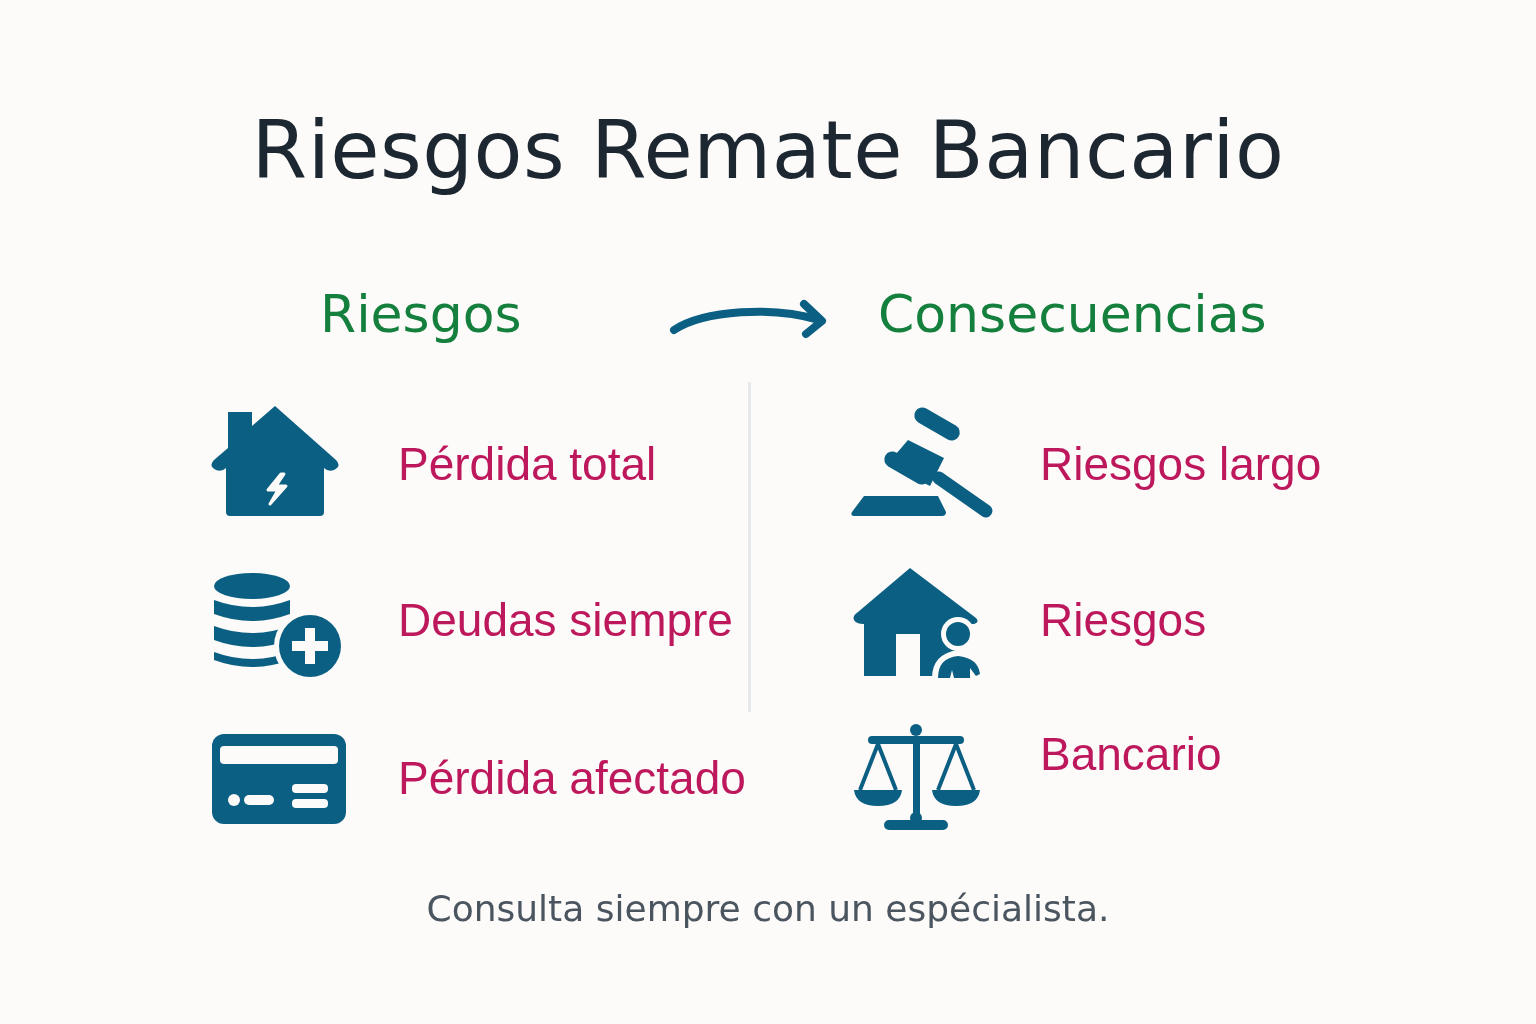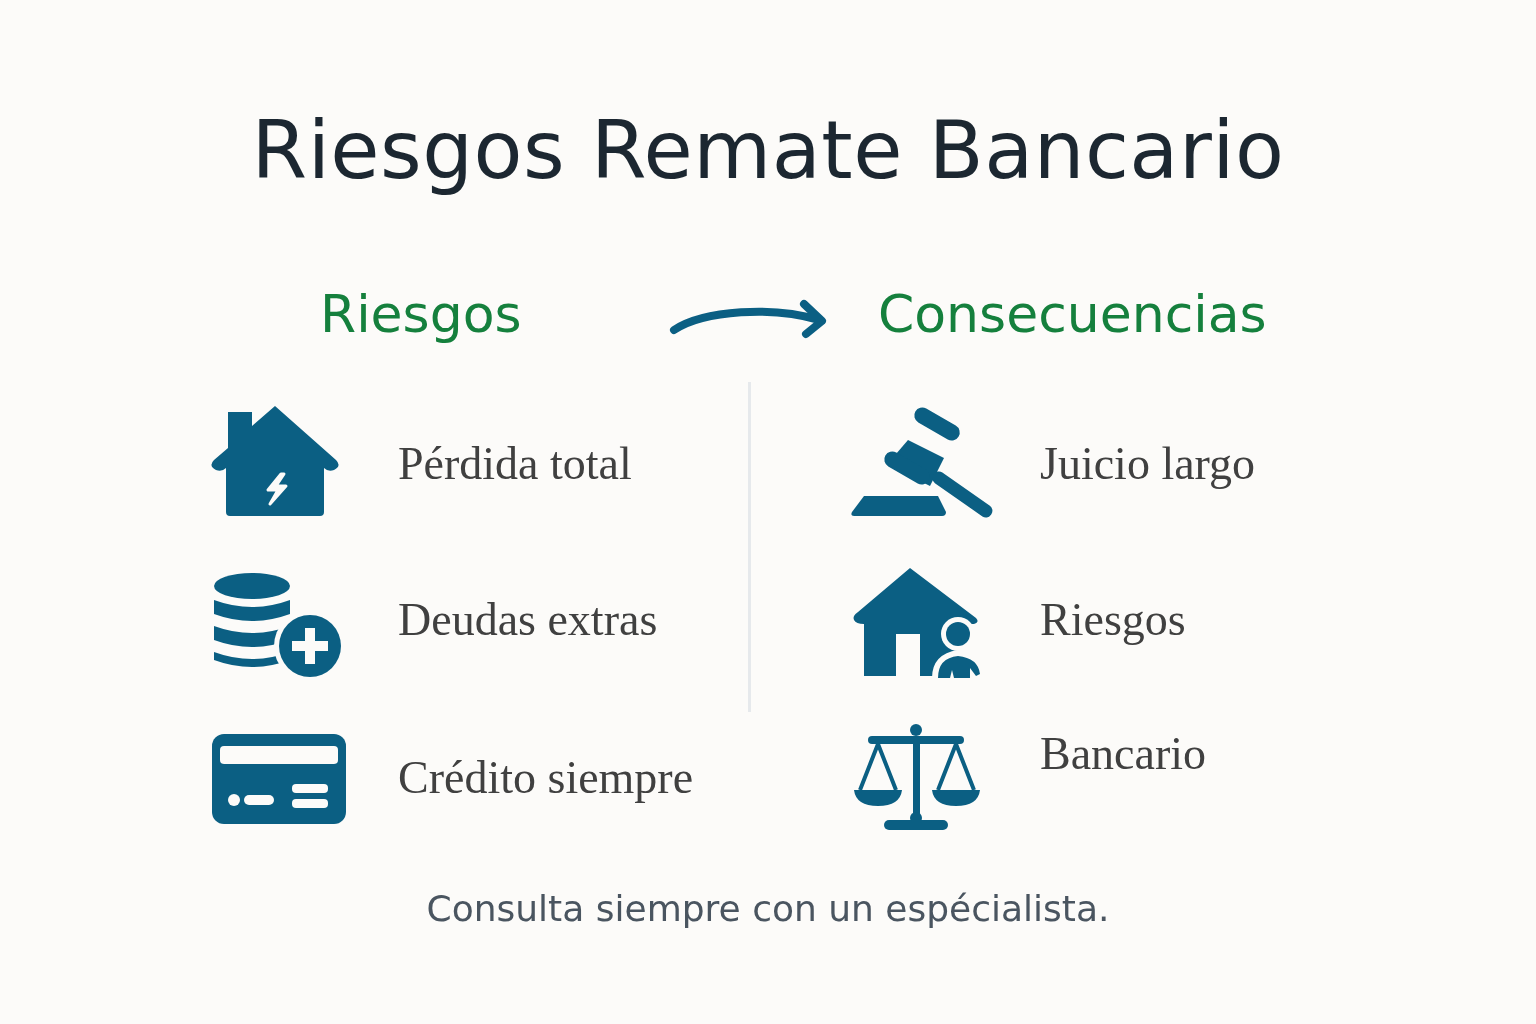--- a/index.html
+++ b/index.html
@@ -17,22 +17,22 @@
     font-family:"DejaVu Sans", sans-serif;
   }
   #head-left { left:320px; }
   #head-right { left:878px; }
   .arrow { position:absolute; left:664px; top:296px; width:170px; height:44px; }
   .divider {
     position:absolute; left:748px; top:382px; width:3px; height:330px; background:#e6e9ec;
   }
   .icon { position:absolute; }
   .label {
-    position:absolute; font-size:46px; color:#404040; line-height:56px;
-    font-family:Liberation Serif, serif;
+    position:absolute; font-size:46px; color:#be185d; line-height:56px;
+    font-family:Liberation Sans, sans-serif;
   }
   .footer {
     position:absolute; left:0; width:1536px; top:888px; text-align:center;
     font-size:36px; color:#4a5560; font-family:"DejaVu Sans", sans-serif;
   }
 </style>
 </head>
 <body>
 
 <div class="title">Riesgos Remate Bancario</div>
@@ -57,40 +57,40 @@
 <svg class="icon" style="left:212px;top:570px;width:134px;height:112px" viewBox="0 0 134 112">
   <ellipse cx="40" cy="16" rx="38" ry="13" fill="#0b5f83"></ellipse>
   <path d="M2 30 Q40 44 78 30 V44 Q40 58 2 44 Z" fill="#0b5f83"></path>
   <path d="M2 56 Q40 70 78 56 V70 Q40 84 2 70 Z" fill="#0b5f83"></path>
   <path d="M2 82 Q40 96 78 82 V90 Q40 104 2 90 Z" fill="#0b5f83"></path>
   <circle cx="98" cy="76" r="36" fill="#fcfbf9"></circle>
   <circle cx="98" cy="76" r="31" fill="#0b5f83"></circle>
   <rect x="93" y="58" width="10" height="36" fill="#fcfbf9"></rect>
   <rect x="80" y="71" width="36" height="10" fill="#fcfbf9"></rect>
 </svg>
-<div class="label" style="left:398px;top:592px">Deudas extras</div>
+<div class="label" style="left:398px;top:592px">Deudas siempre</div>
 
 <svg class="icon" style="left:210px;top:732px;width:138px;height:94px" viewBox="0 0 138 94">
   <rect x="2" y="2" width="134" height="90" rx="12" fill="#0b5f83"></rect>
   <rect x="10" y="14" width="118" height="18" rx="4" fill="#fcfbf9"></rect>
   <circle cx="24" cy="68" r="6" fill="#fcfbf9"></circle>
   <rect x="34" y="63" width="30" height="10" rx="5" fill="#fcfbf9"></rect>
   <rect x="82" y="52" width="36" height="9" rx="4" fill="#fcfbf9"></rect>
   <rect x="82" y="67" width="36" height="9" rx="4" fill="#fcfbf9"></rect>
 </svg>
-<div class="label" style="left:398px;top:750px">Crédito siempre</div>
+<div class="label" style="left:398px;top:750px">Pérdida afectado</div>
 
 <svg class="icon" style="left:846px;top:398px;width:156px;height:122px" viewBox="0 0 156 122">
   <rect x="66" y="18" width="50" height="16" rx="8" transform="rotate(30 91 26)" fill="#0b5f83"></rect>
   <path d="M62 42 L98 60 L84 88 L52 72 Q44 66 50 56 Z" fill="#0b5f83"></path>
   <rect x="36" y="62" width="50" height="16" rx="8" transform="rotate(30 61 70)" fill="#0b5f83"></rect>
   <rect x="88" y="70" width="70" height="13" rx="6" transform="rotate(35 88 76)" fill="#0b5f83"></rect>
   <path d="M18 98 H92 L100 114 Q100 118 96 118 H8 Q4 118 6 114 Z" fill="#0b5f83"></path>
 </svg>
-<div class="label" style="left:1040px;top:436px">Juicio largo</div>
+<div class="label" style="left:1040px;top:436px">Riesgos largo</div>
 
 <svg class="icon" style="left:850px;top:566px;width:140px;height:116px" viewBox="0 0 140 116">
   <path d="M60 2 L126 52 Q130 56 124 58 L108 58 L108 110 H14 V58 Q6 58 4 54 Q2 50 8 46 Z" fill="#0b5f83"></path>
   <rect x="46" y="68" width="24" height="44" fill="#fcfbf9"></rect>
   <circle cx="108" cy="68" r="17" fill="#fcfbf9"></circle>
   <circle cx="108" cy="68" r="12" fill="#0b5f83"></circle>
   <path d="M82 112 Q82 88 108 84 Q134 88 136 108 L138 112 Z" fill="#fcfbf9"></path>
   <path d="M88 112 Q88 92 108 90 Q128 92 130 108 L126 110 L120 102 V112 H104 L102 104 L100 112 Z" fill="#0b5f83"></path>
 </svg>
 <div class="label" style="left:1040px;top:592px">Riesgos</div>

